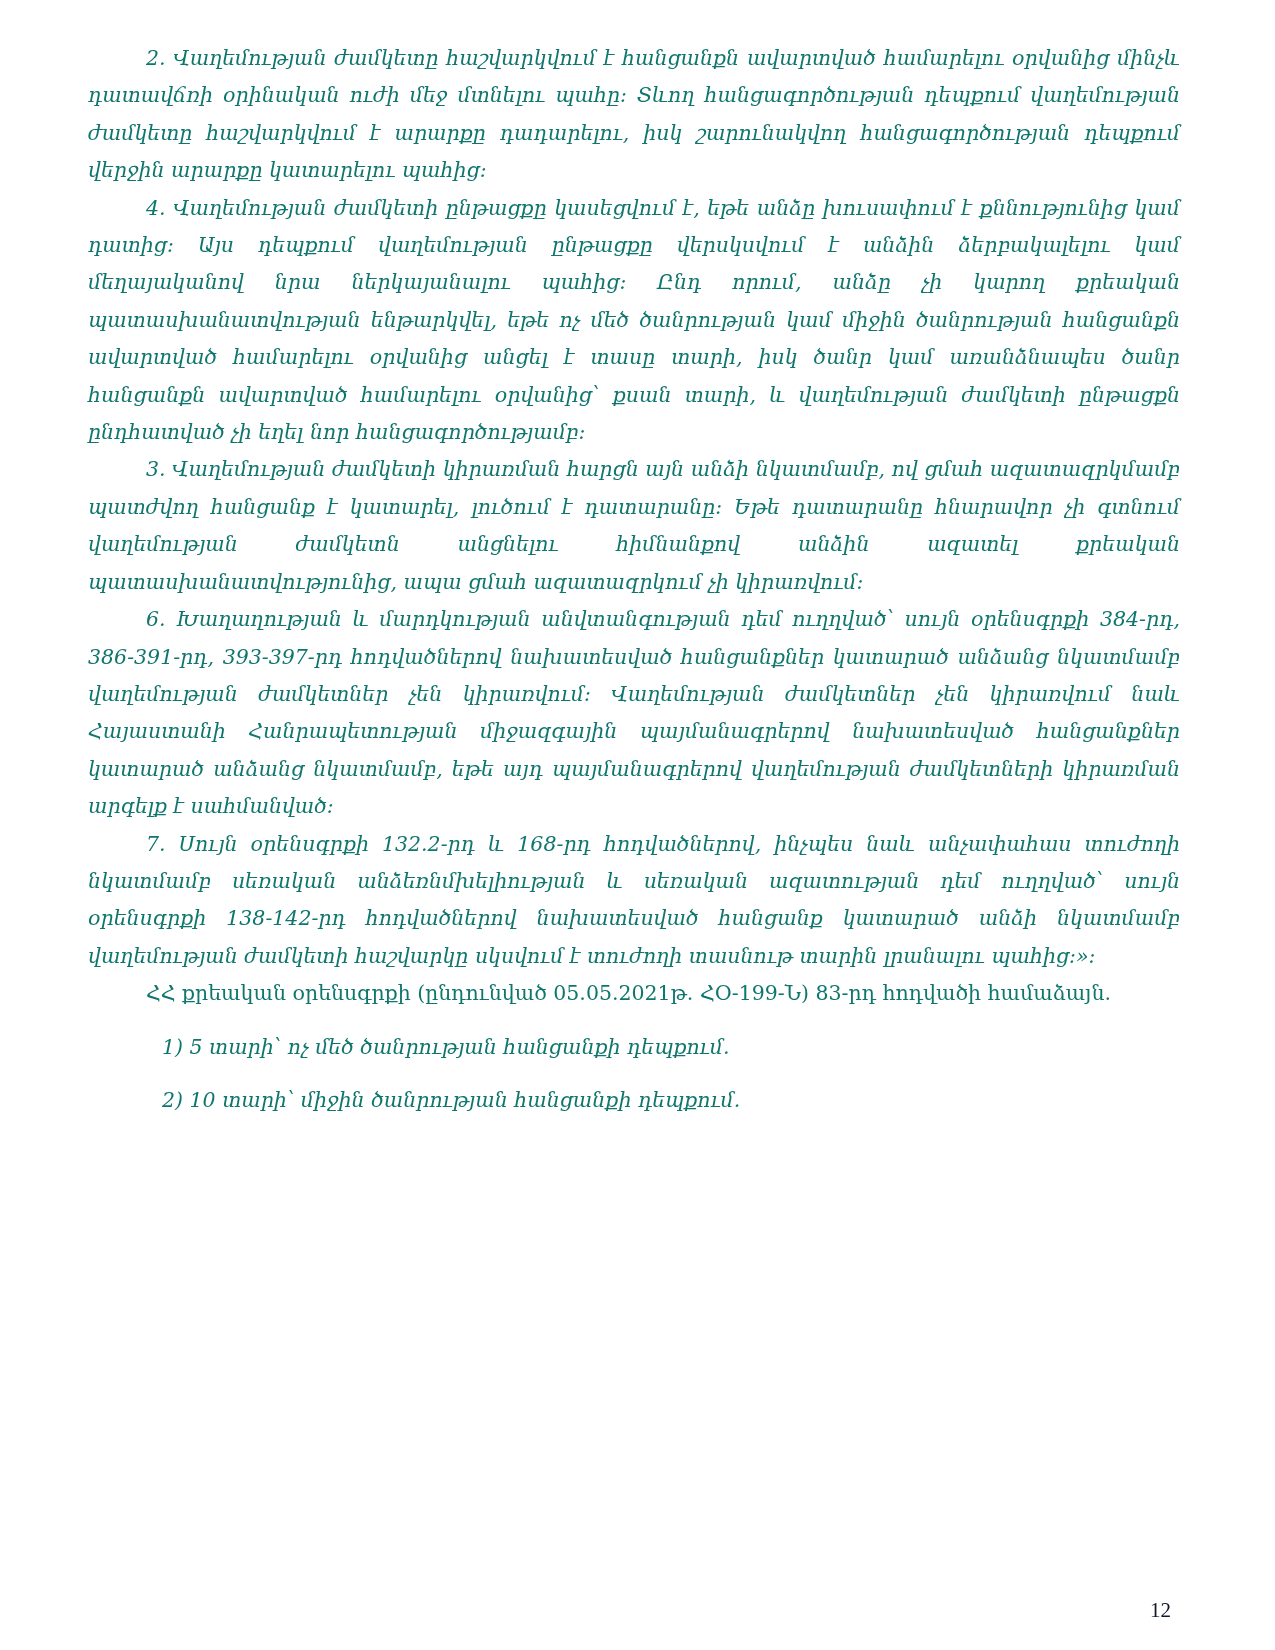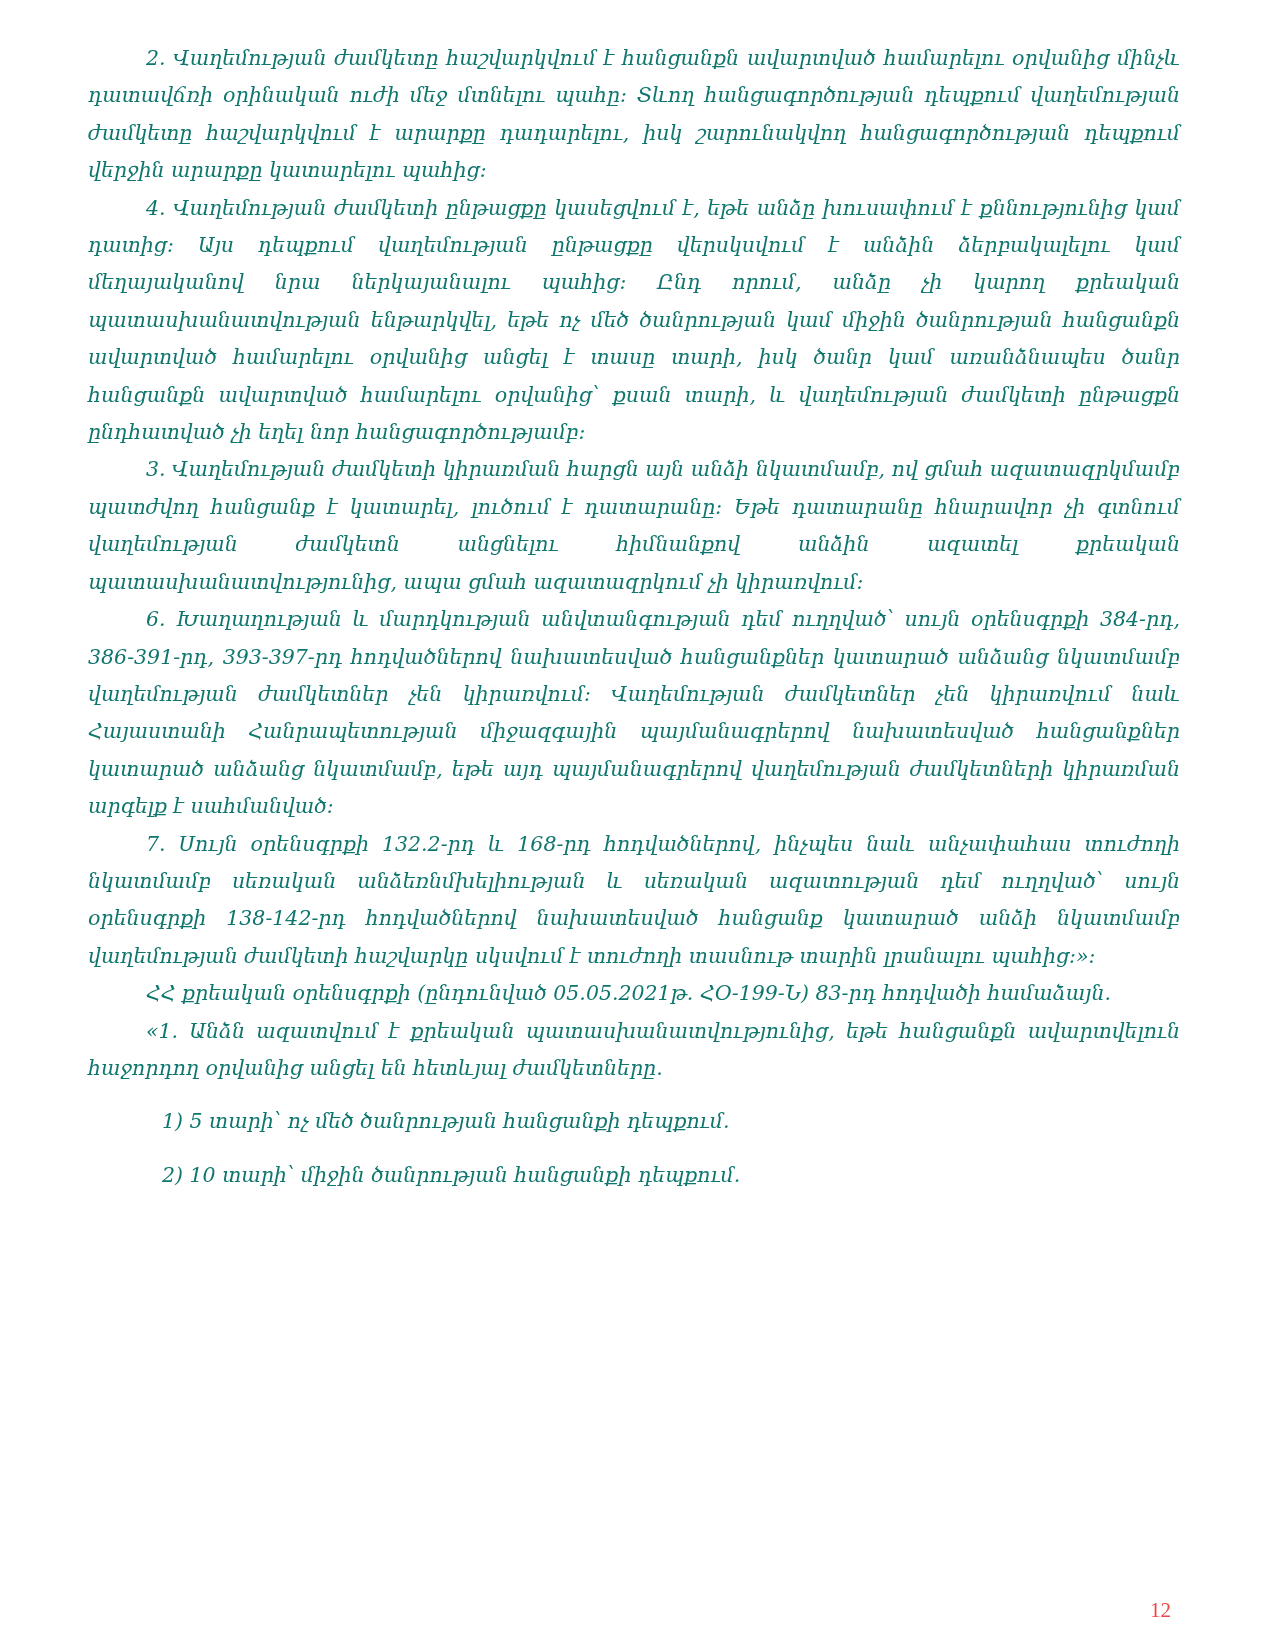--- a/index.html
+++ b/index.html
@@ -1,30 +1,29 @@
 <!DOCTYPE html>
 <html><head>
 <meta charset="utf-8">
 <style>
   html, body { margin:0; padding:0; background:#fff; }
   body { width:1275px; height:1650px; position:relative; overflow:hidden; }
   .page { position:absolute; left:88px; top:40px; width:1092px; font-family:"DejaVu Serif", serif; color:#0f766e; font-size:20.5px; line-height:37.4px; }
-  .p { margin:0; text-align:justify; text-indent:58px;font-style:italic; }
+  .p { margin:0; text-align:justify; text-indent:58px; }
   .it { font-style:italic; }
   .li { text-indent:58px; margin:16px; }
-  .pgnum { position:absolute; right:104px; top:1598px; font-family:"Liberation Serif", serif; font-size:21px; color:#ef4444; }
+  .pgnum { position:absolute; right:104px; top:1598px; font-family:"Liberation Serif", serif; font-size:21px; color:#0f172a; }
 </style>
 </head>
 <body>
 
 <div class="page">
   <p class="p it">2. Վաղեմության ժամկետը հաշվարկվում է հանցանքն ավարտված համարելու օրվանից մինչև դատավճռի օրինական ուժի մեջ մտնելու պահը: Տևող հանցագործության դեպքում վաղեմության ժամկետը հաշվարկվում է արարքը դադարելու, իսկ շարունակվող հանցագործության դեպքում վերջին արարքը կատարելու պահից:</p>
   <p class="p it">4. Վաղեմության ժամկետի ընթացքը կասեցվում է, եթե անձը խուսափում է քննությունից կամ դատից: Այս դեպքում վաղեմության ընթացքը վերսկսվում է անձին ձերբակալելու կամ մեղայականով նրա ներկայանալու պահից: Ընդ որում, անձը չի կարող քրեական պատասխանատվության ենթարկվել, եթե ոչ մեծ ծանրության կամ միջին ծանրության հանցանքն ավարտված համարելու օրվանից անցել է տասը տարի, իսկ ծանր կամ առանձնապես ծանր հանցանքն ավարտված համարելու օրվանից՝ քսան տարի, և վաղեմության ժամկետի ընթացքն ընդհատված չի եղել նոր հանցագործությամբ:</p>
   <p class="p it">3. Վաղեմության ժամկետի կիրառման հարցն այն անձի նկատմամբ, ով ցմահ ազատազրկմամբ պատժվող հանցանք է կատարել, լուծում է դատարանը: Եթե դատարանը հնարավոր չի գտնում վաղեմության ժամկետն անցնելու հիմնանքով անձին ազատել քրեական պատասխանատվությունից, ապա ցմահ ազատազրկում չի կիրառվում:</p>
   <p class="p it">6. Խաղաղության և մարդկության անվտանգության դեմ ուղղված՝ սույն օրենսգրքի 384-րդ, 386-391-րդ, 393-397-րդ հոդվածներով նախատեսված հանցանքներ կատարած անձանց նկատմամբ վաղեմության ժամկետներ չեն կիրառվում: Վաղեմության ժամկետներ չեն կիրառվում նաև Հայաստանի Հանրապետության միջազգային պայմանագրերով նախատեսված հանցանքներ կատարած անձանց նկատմամբ, եթե այդ պայմանագրերով վաղեմության ժամկետների կիրառման արգելք է սահմանված:</p>
   <p class="p it">7. Սույն օրենսգրքի 132.2-րդ և 168-րդ հոդվածներով, ինչպես նաև անչափահաս տուժողի նկատմամբ սեռական անձեռնմխելիության և սեռական ազատության դեմ ուղղված՝ սույն օրենսգրքի 138-142-րդ հոդվածներով նախատեսված հանցանք կատարած անձի նկատմամբ վաղեմության ժամկետի հաշվարկը սկսվում է տուժողի տասնութ տարին լրանալու պահից:»:</p>
   <p class="p">ՀՀ քրեական օրենսգրքի (ընդունված 05.05.2021թ. ՀՕ-199-Ն) 83-րդ հոդվածի համաձայն.</p>
-  <p class="p it">«1. Անձն ազատվում է քրեական պատասխանատվությունից, եթե հանցանքն ավարտվելուն հաջորդող օրվանից անցել են հետևյալ ժամկետները.</p>
   <p class="li it">1) 5 տարի՝ ոչ մեծ ծանրության հանցանքի դեպքում.</p>
   <p class="li it">2) 10 տարի՝ միջին ծանրության հանցանքի դեպքում.</p>
 </div>
 
 <div class="pgnum">12</div>
 
 </body></html>

